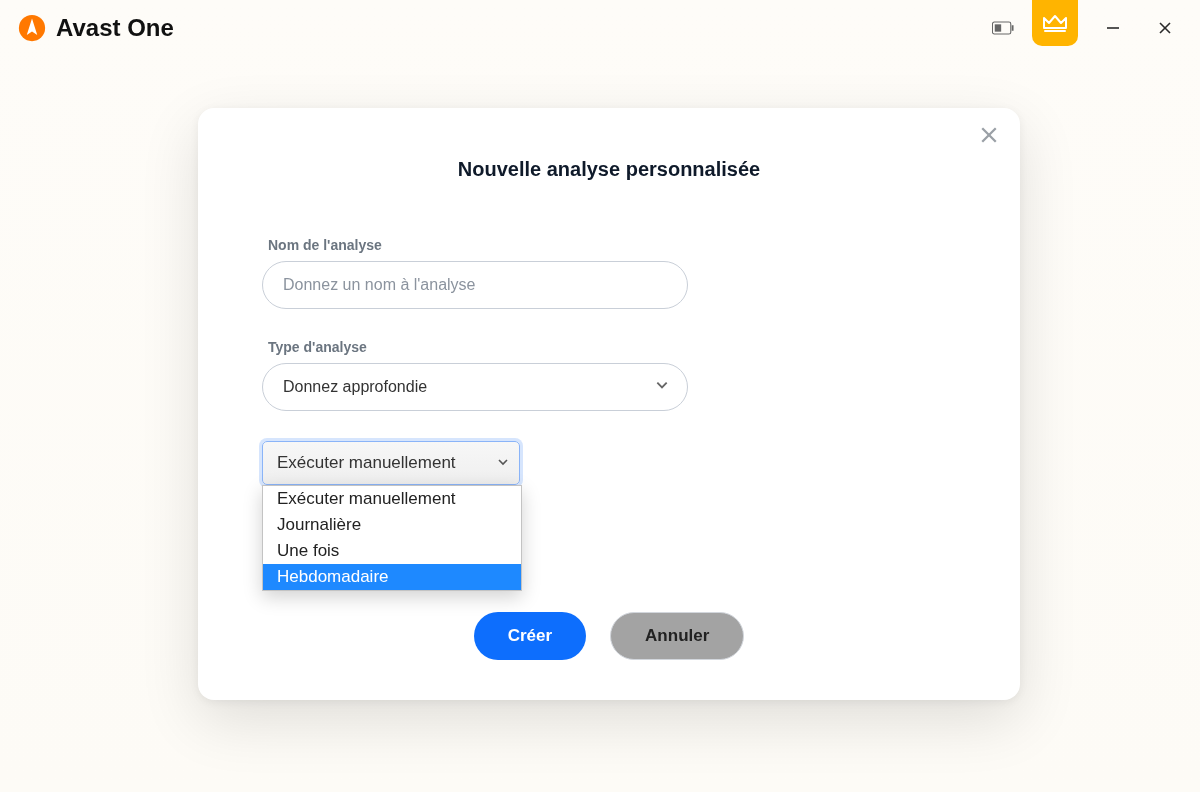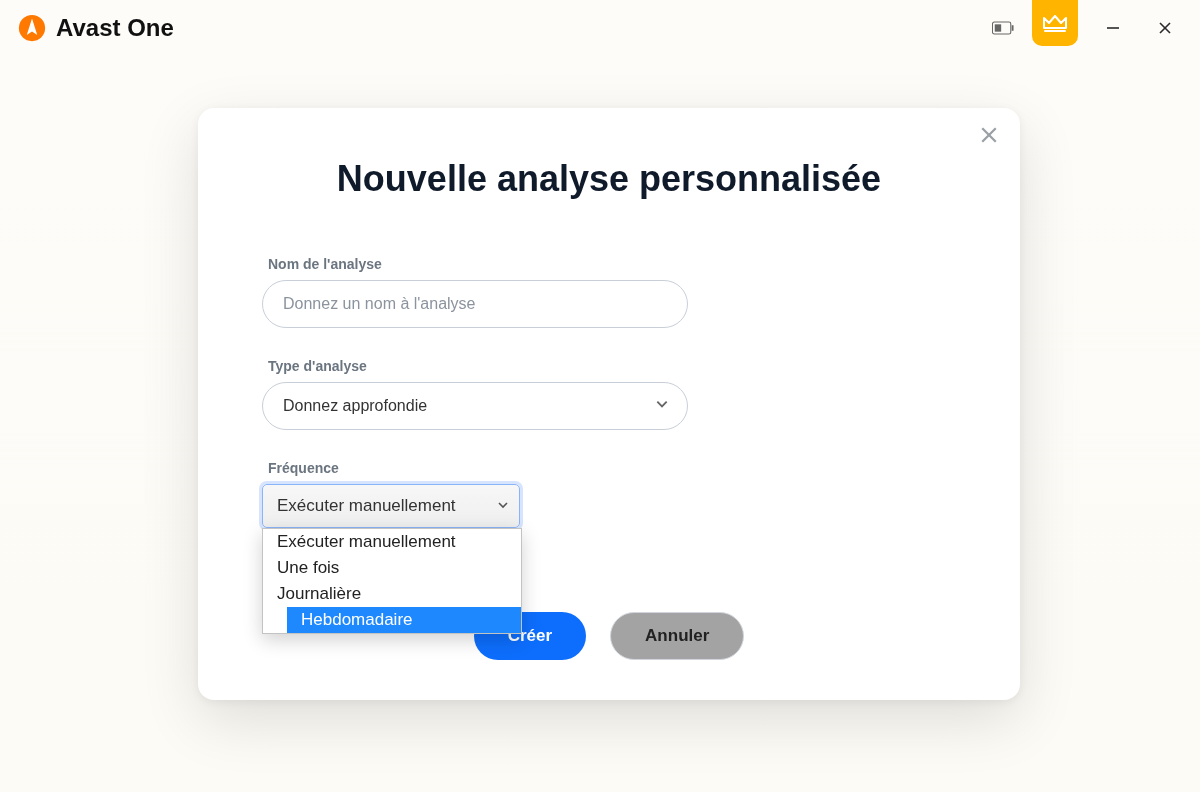--- a/index.html
+++ b/index.html
@@ -86,21 +86,21 @@
     position: absolute;
     top: 18px;
     right: 22px;
     color: #9aa0a6;
     cursor: pointer;
   }
   .modal-close svg { width: 18px; height: 18px; }
 
   .modal-title {
     text-align: center;
-    font-size: 36px;
+    font-size: 20px;
     font-weight: 700;
     color: #0f1a2a;
     margin-bottom: 56px;
   }
 
   .form { padding: 0 4px; }
   .field-label {
     font-size: 14px;
     color: #6b7580;
     margin-bottom: 8px;
@@ -183,21 +183,20 @@
   }
   .dropdown-item {
     padding: 3px 14px;
     font-size: 17px;
     color: #222;
     cursor: pointer;
   }
   .dropdown-item.highlight {
     background: #1e89ff;
     color: #fff;
-    margin-left: 24px;
   }
 
   .buttons {
     position: absolute;
     bottom: 40px;
     left: 0; right: 0;
     display: flex;
     justify-content: center;
     gap: 24px;
   }
@@ -278,34 +277,33 @@
     <div class="field-label">Type d'analyse</div>
     <div class="select">
       <span>Donnez approfondie</span>
       <span class="chev">
         <svg viewBox="0 0 12 12">
             <path d="M2 4 L6 8 L10 4" fill="none" stroke="currentColor" stroke-width="1.6"></path>
           </svg>
       </span>
     </div>
 
-    <div class="field-label">Fréquence</div>
     <div class="freq-wrap">
       <div class="freq-select">
         <span>Exécuter manuellement</span>
         <span class="chev">
           <svg viewBox="0 0 12 12">
               <path d="M2 4 L6 8 L10 4" fill="none" stroke="currentColor" stroke-width="1.6"></path>
             </svg>
         </span>
       </div>
       <div class="dropdown" id="freq-dropdown">
           <div class="dropdown-item">Exécuter manuellement</div>
+          <div class="dropdown-item">Journalière</div>
           <div class="dropdown-item">Une fois</div>
-          <div class="dropdown-item">Journalière</div>
           <div class="dropdown-item highlight">Hebdomadaire</div>
         </div>
     </div>
 
   </div>
 
   <div class="buttons">
     <button class="btn btn-primary">Créer</button>
     <button class="btn btn-secondary">Annuler</button>
   </div>

